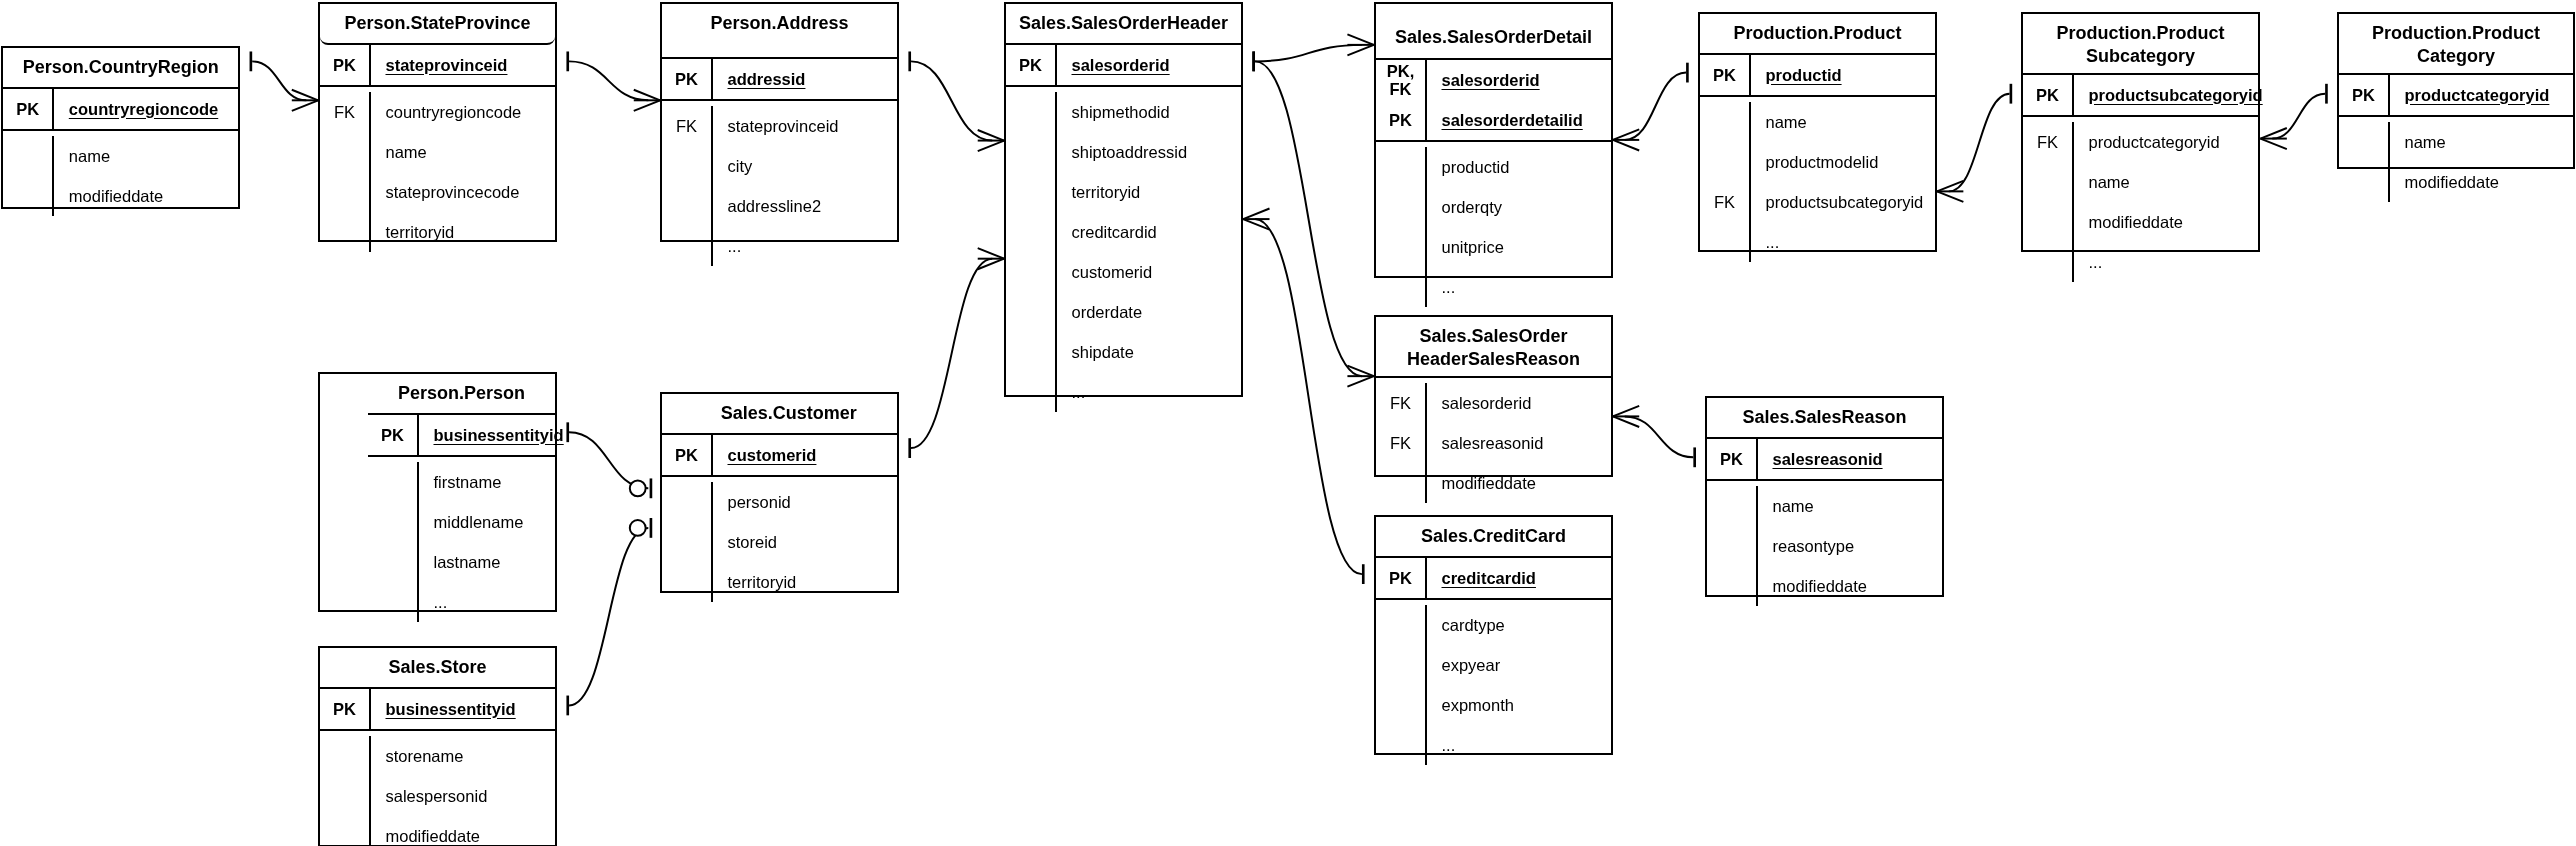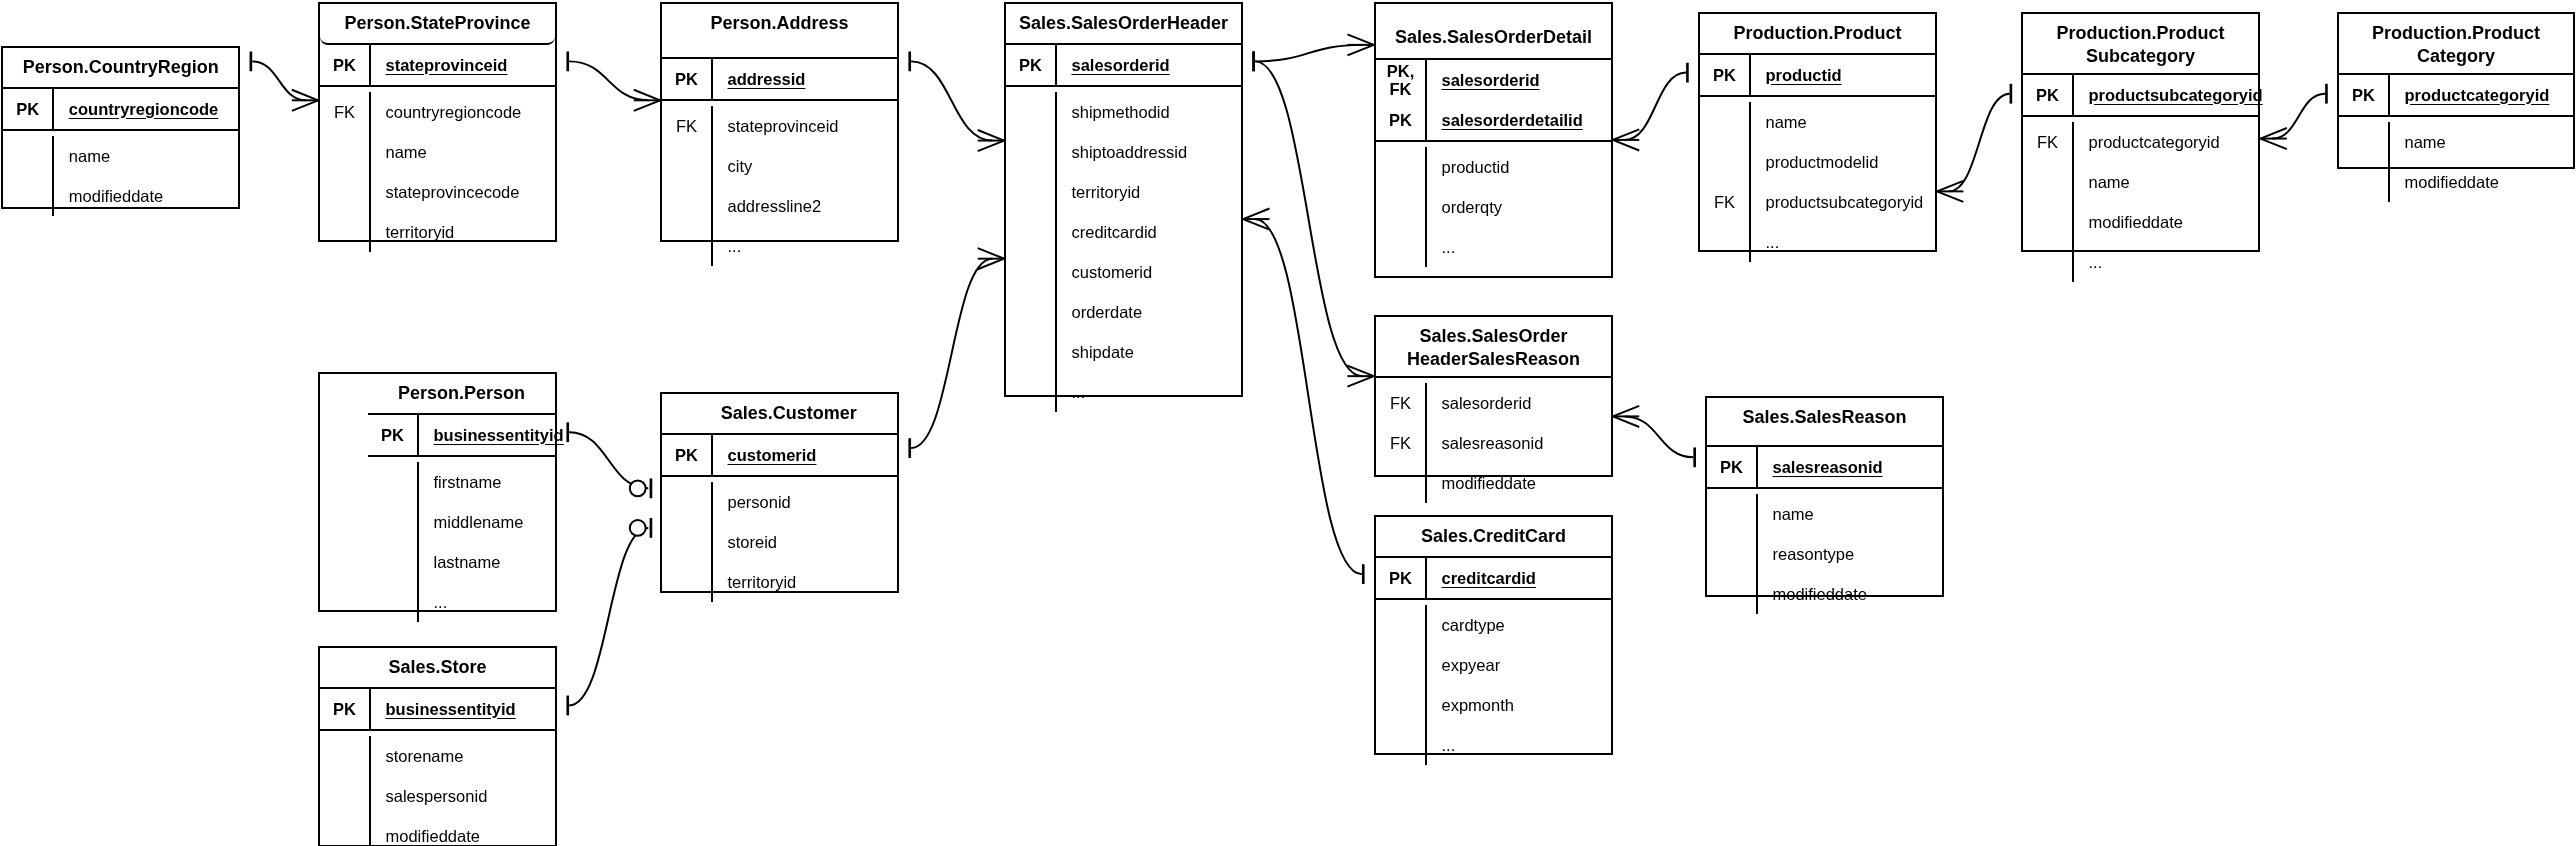--- a/index.html
+++ b/index.html
@@ -312,20 +312,24 @@
           <div class="attr-row">
             <div class="attr-key plain empty"></div>
             <div class="attr-name">productid</div>
           </div>
           <div class="attr-row">
             <div class="attr-key plain empty"></div>
             <div class="attr-name">orderqty</div>
           </div>
           <div class="attr-row">
             <div class="attr-key plain empty"></div>
+            <div class="attr-name">unitprice</div>
+          </div>
+          <div class="attr-row">
+            <div class="attr-key plain empty"></div>
             <div class="attr-name">...</div>
           </div>
         </div>
       </div>
       <div class="entity" style="left: 1698px; top: 12px; width: 239px; height: 240px;">
         <div class="entity-title" style="height: 41px;">Production.Product</div>
         <div class="key-section">
           <div class="attr-row">
             <div class="attr-key">PK</div>
             <div class="attr-name pk">productid</div>
@@ -414,21 +418,21 @@
             <div class="attr-key plain">FK</div>
             <div class="attr-name">salesreasonid</div>
           </div>
           <div class="attr-row">
             <div class="attr-key plain empty"></div>
             <div class="attr-name">modifieddate</div>
           </div>
         </div>
       </div>
       <div class="entity" style="left: 1705px; top: 396px; width: 239px; height: 201px;">
-        <div class="entity-title" style="height: 49px;">Sales.SalesReason</div>
+        <div class="entity-title" style="height: 41px;">Sales.SalesReason</div>
         <div class="key-section">
           <div class="attr-row">
             <div class="attr-key">PK</div>
             <div class="attr-name pk">salesreasonid</div>
           </div>
         </div>
         <div class="key-section last body-section">
           <div style="height: 5.3px;"></div>
           <div class="attr-row">
             <div class="attr-key plain empty"></div>

